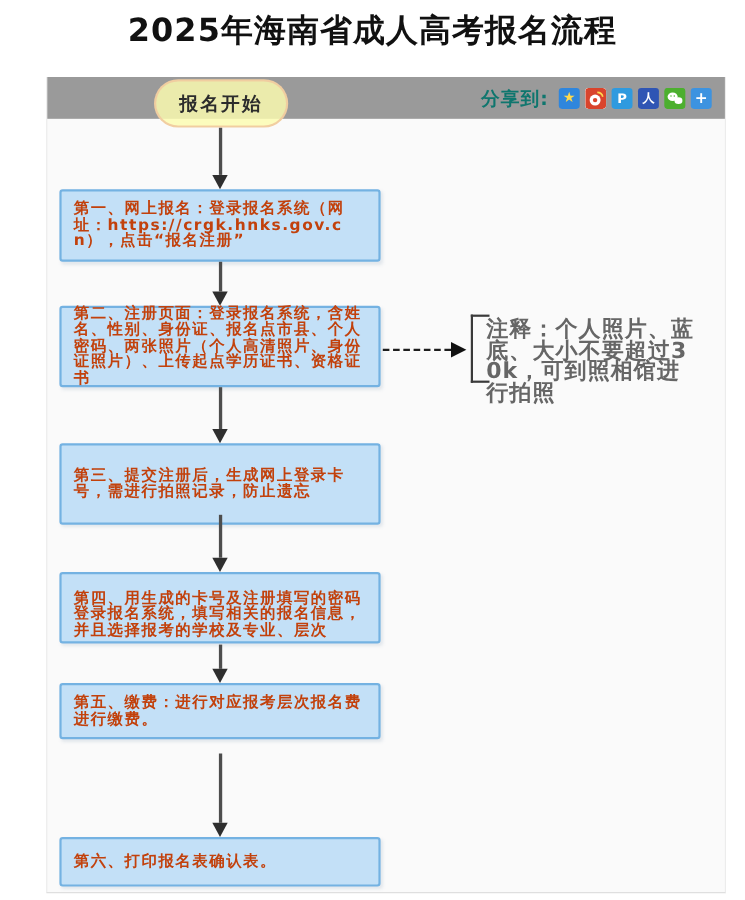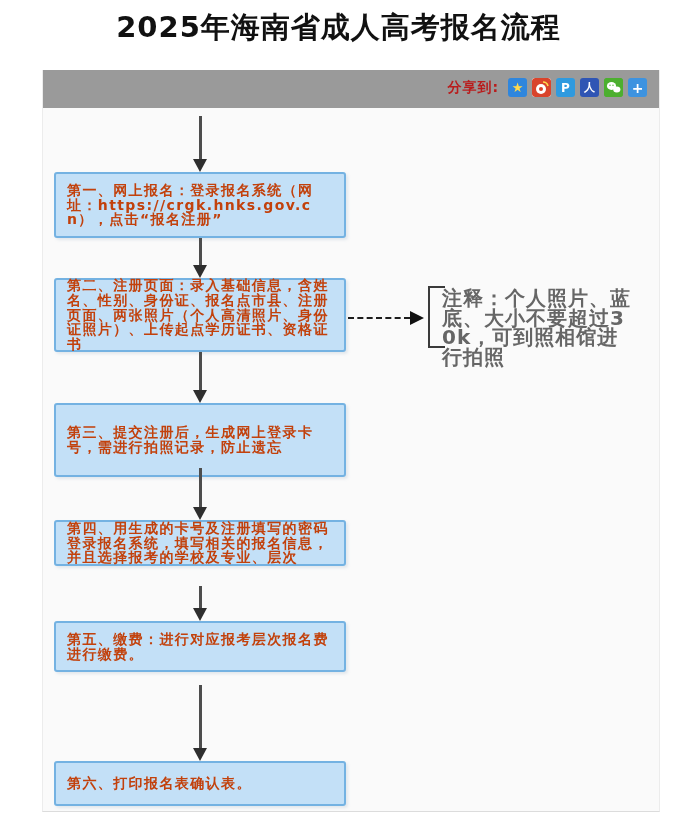--- a/index.html
+++ b/index.html
@@ -39,21 +39,21 @@
     font-size: 17px; font-weight: bold; color: #2c2c2c;
     letter-spacing: 2px;
     z-index: 3;
   }
   .share-row {
     position: absolute; right: 12px; top: 8px;
     display: flex; align-items: center; gap: 5px;
     z-index: 2;
   }
   .share-label {
-    font-size: 14px; font-weight: bold; color: #b91c1c;
+    font-size: 17px; font-weight: bold; color: #0f766e;
     margin-right: 4px; letter-spacing: 1px;
   }
   .sicon {
     width: 19px; height: 19px; border-radius: 3px;
     display: flex; align-items: center; justify-content: center;
     font-size: 12px; font-weight: bold; color: #fff;
     cursor: pointer; overflow: hidden;
   }
   .ic-qzone  { background: #2f86dd; color: #ffd94d; font-size: 13px; }
   .ic-weibo  { background: #ffffff; padding: 0; }
@@ -71,21 +71,21 @@
     box-shadow: 2px 2px 3px rgba(120, 150, 180, 0.18);
     display: flex; align-items: center;
     padding: 2px 11px;
     font-size: 14px; font-weight: bold; color: #c2410c;
     line-height: 14.8px; letter-spacing: 1.4px;
     word-break: break-all;
   }
   .step-1 { top: 102px; height: 66px; }
   .step-2 { top: 208px; height: 74px; }
   .step-3 { top: 333px; height: 74px; }
-  .step-4 { top: 450px; height: 46px; }
+  .step-4 { top: 450px; height: 65px; align-items: flex-end; }
   .step-5 { top: 551px; height: 51px; }
   .step-6 { top: 691px; height: 45px; }
 
   .arrow {
     position: absolute; left: 145px; width: 24px;
     display: flex; flex-direction: column; align-items: center;
   }
   .arrow .stem { width: 3px; flex: 1; background: #4d4d4d; }
   .arrow .head {
     width: 0; height: 0;
@@ -128,20 +128,23 @@
 </style>
 </head>
 <body>
 
 <div class="page-title">2025年海南省成人高考报名流程</div>
 
 <div class="chart">
 
   <div class="topbar"></div>
 
+  <div class="start-oval">
+    <span>报名开始</span>
+  </div>
 
   <div class="share-row">
     <span class="share-label">分享到:</span>
     <span class="sicon ic-qzone">★</span>
     <span class="sicon ic-weibo">
       <svg viewBox="0 0 19 19" xmlns="http://www.w3.org/2000/svg">
         <rect x="0" y="0" width="19" height="19" rx="3" fill="#d9442c"></rect>
         <circle cx="9" cy="11" r="5" fill="#ffffff"></circle>
         <circle cx="9" cy="11" r="2" fill="#d9442c"></circle>
         <path d="M11 4 q4 0 5 4" stroke="#ffd94d" stroke-width="1.5" fill="none"></path>
@@ -167,21 +170,21 @@
     </div>
   <div class="step step-1">
       <span>第一、网上报名：登录报名系统（网址：https://crgk.hnks.gov.cn），点击“报名注册”</span>
     </div>
 
   <div class="arrow arrow-2">
       <div class="stem"></div>
       <div class="head"></div>
     </div>
   <div class="step step-2">
-      <span>第二、注册页面：录入基础信息，含姓名、性别、身份证、报名点市县、注册页面、两张照片（个人高清照片、身份证照片）、上传起点学历证书、资格证书</span>
+      <span>第二、注册页面：登录报名系统，含姓名、性别、身份证、报名点市县、个人密码、两张照片（个人高清照片、身份证照片）、上传起点学历证书、资格证书</span>
     </div>
 
   <div class="note-connector">
     <div class="dash"></div>
     <div class="dhead"></div>
   </div>
   <div class="note-bracket"></div>
   <div class="note-text">注释：个人照片、蓝底、大小不要超过30k，可到照相馆进行拍照</div>
 
   <div class="arrow arrow-3">

